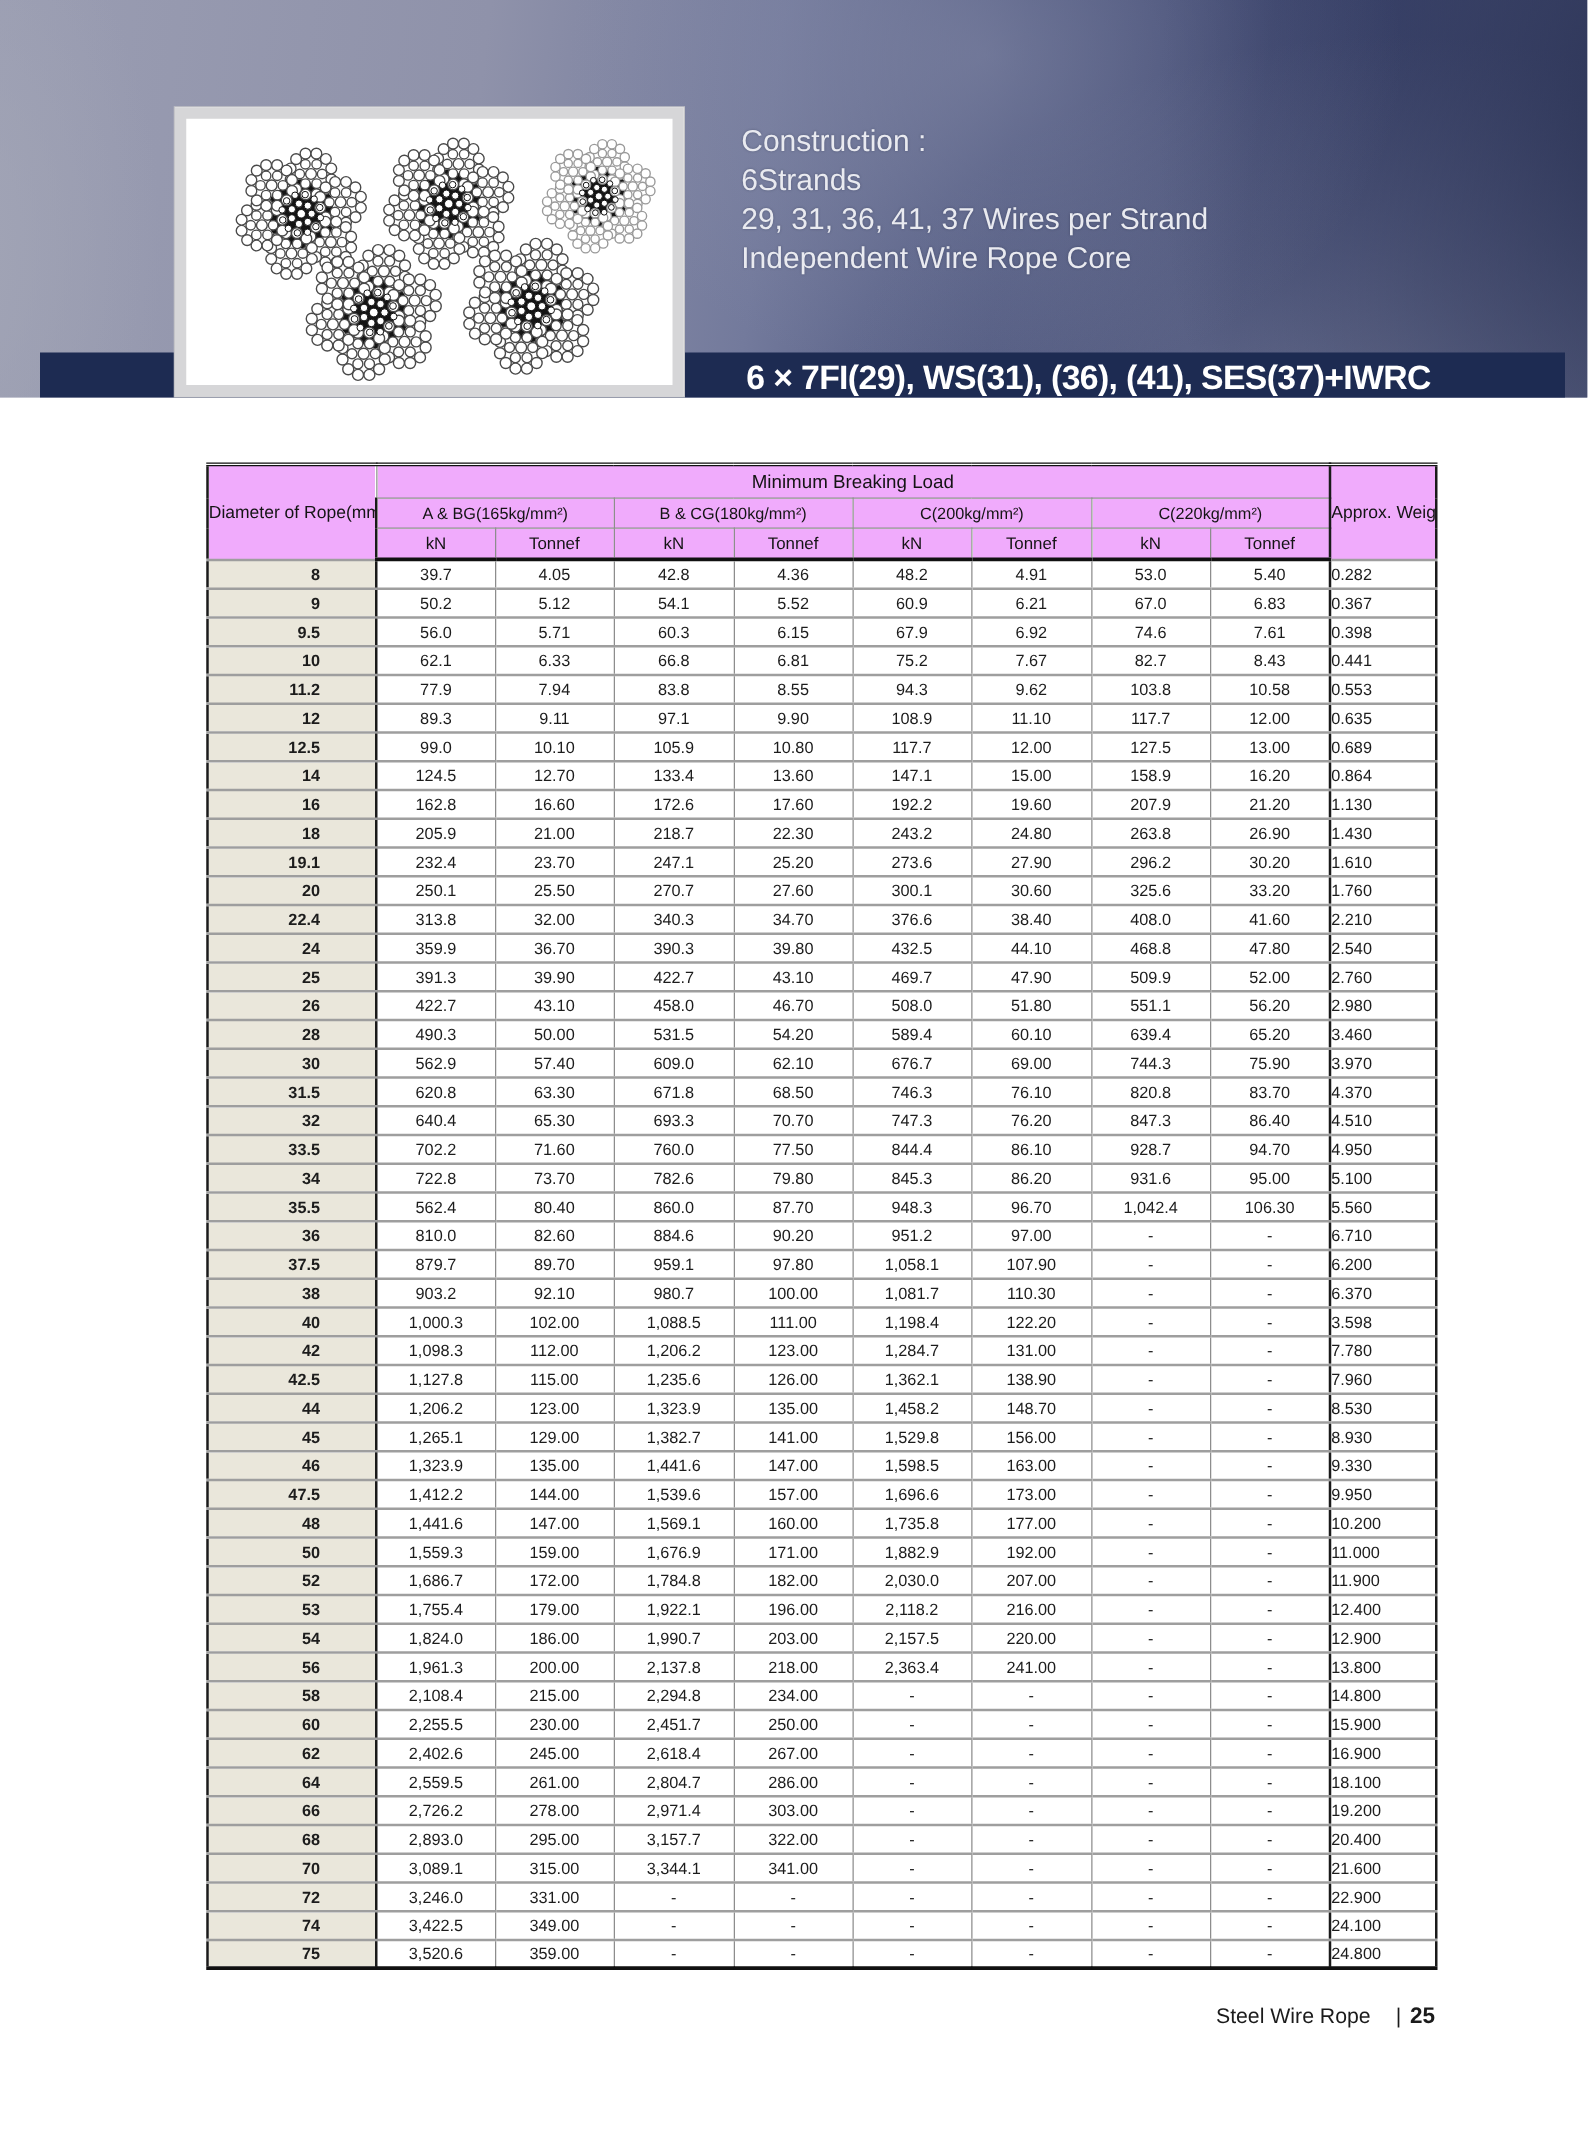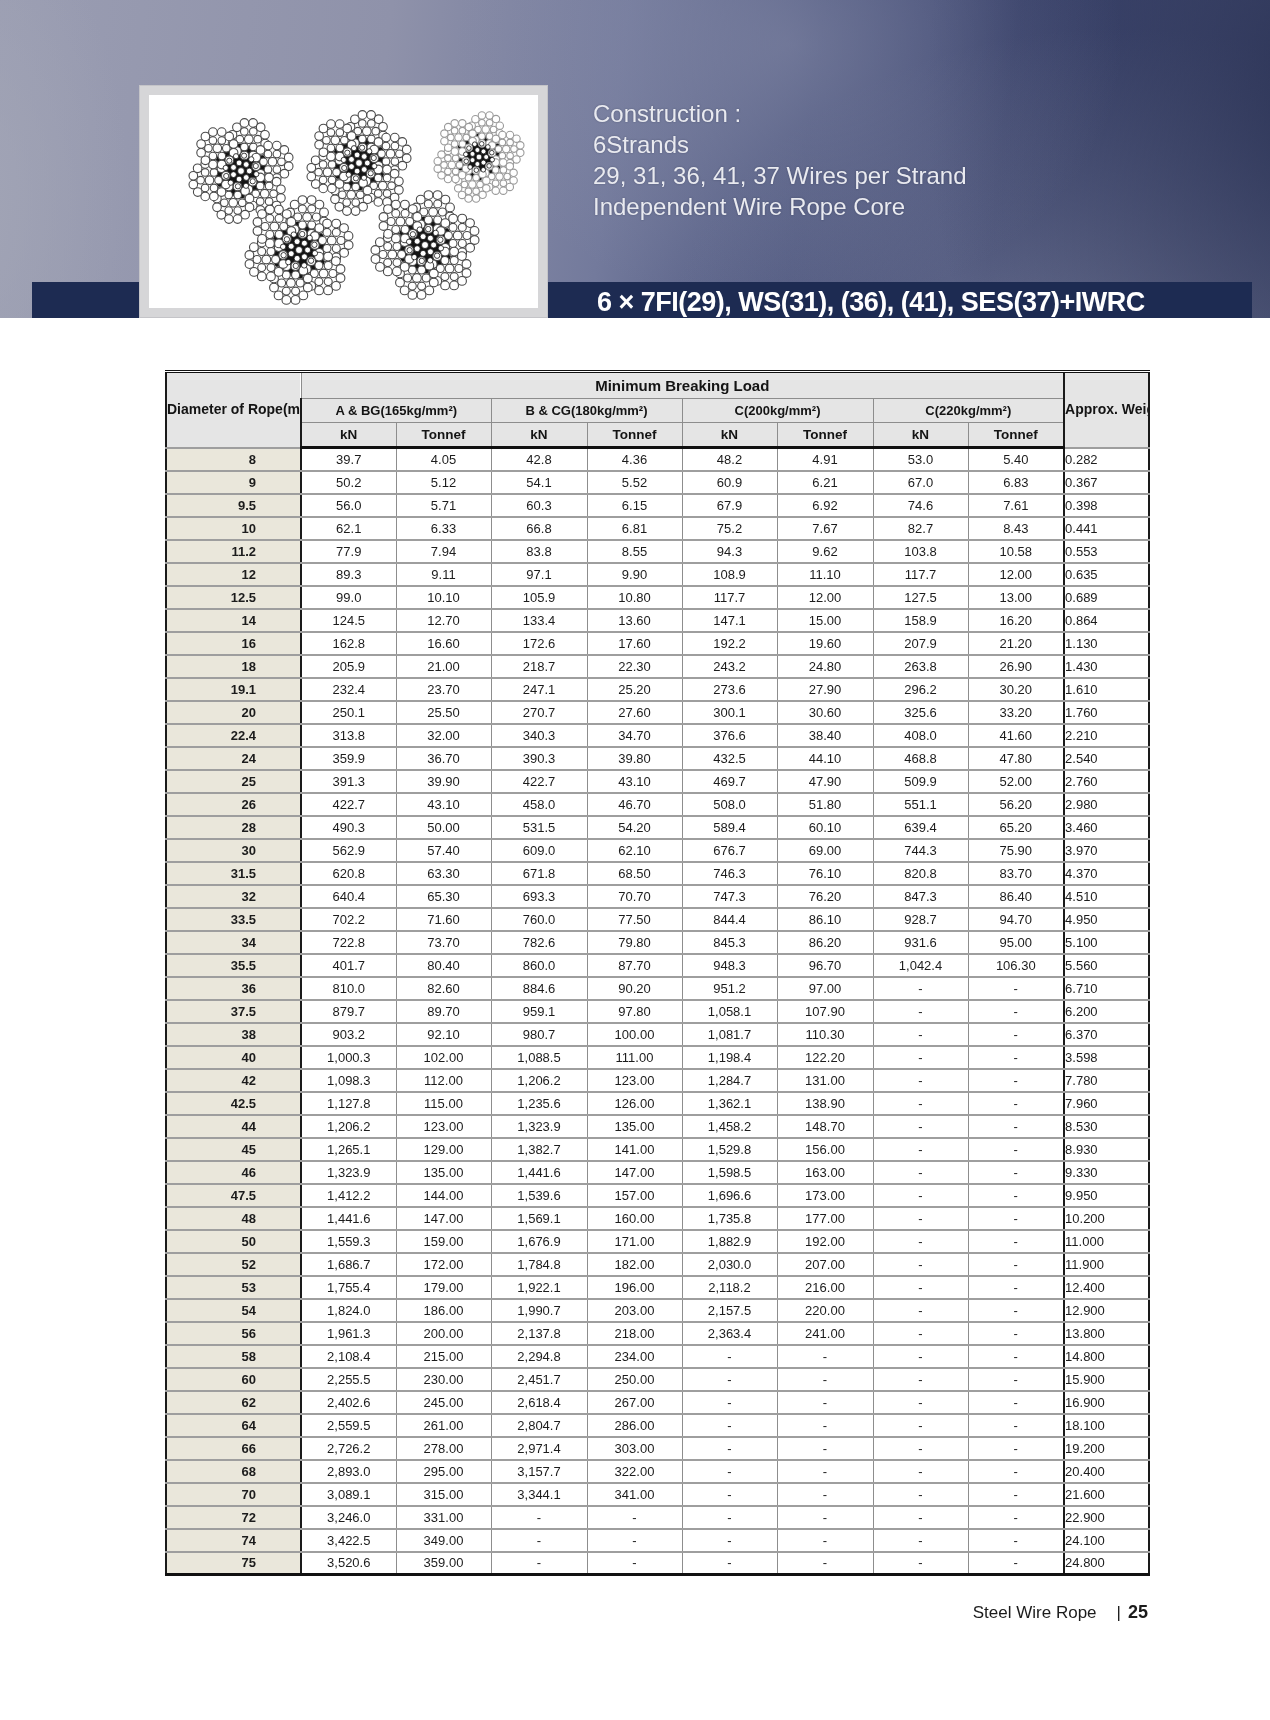--- a/index.html
+++ b/index.html
@@ -38,21 +38,21 @@
   
   .spec-table{
     border-collapse:collapse;table-layout:fixed;width:983px;
     margin:52px 0 0 165px;
     font-size:13px;line-height:1;
     border-left:2px solid #1a1a1a;border-right:2px solid #1a1a1a;
     border-top:3px double #111;border-bottom:3px solid #111;
   }
   .spec-table th,.spec-table td{padding:0;border:1px solid #8d8d8d;overflow:hidden;white-space:nowrap;}
   .spec-table thead th{
-    background:#e5e5e5;font-weight:700;color:#141414;text-align:center;vertical-align:middle;
+    background:#f0abfc;font-weight:400;color:#141414;text-align:center;vertical-align:middle;
   }
   .h-mbl{font-size:15px;height:25px;}
   .h-dia,.h-wt{font-size:14px;white-space:pre-line;line-height:17px;}
   .h-grp{font-size:13px;height:23px;}
   .h-unit{font-size:13.5px;height:23px;}
   .spec-table thead tr:last-child th{border-bottom:3px solid #111;margin-left:31px;}
   .b-dark{border-left:2px solid #1a1a1a !important;}
   .b-grp{border-left:1px solid #555 !important;}
   .spec-table tbody tr{height:23px;}
   .spec-table tbody td{border-top:2px solid #9e9e9e;border-bottom:2px solid #9e9e9e;}
@@ -1093,21 +1093,21 @@
         <td class="val b-grp">782.6</td>
         <td class="val">79.80</td>
         <td class="val b-grp">845.3</td>
         <td class="val">86.20</td>
         <td class="val b-grp">931.6</td>
         <td class="val">95.00</td>
         <td class="wt">5.100</td>
       </tr>
       <tr>
         <td class="dia">35.5</td>
-        <td class="val">401.7</td>
+        <td class="val">562.4</td>
         <td class="val">80.40</td>
         <td class="val b-grp">860.0</td>
         <td class="val">87.70</td>
         <td class="val b-grp">948.3</td>
         <td class="val">96.70</td>
         <td class="val b-grp">1,042.4</td>
         <td class="val">106.30</td>
         <td class="wt">5.560</td>
       </tr>
       <tr>

